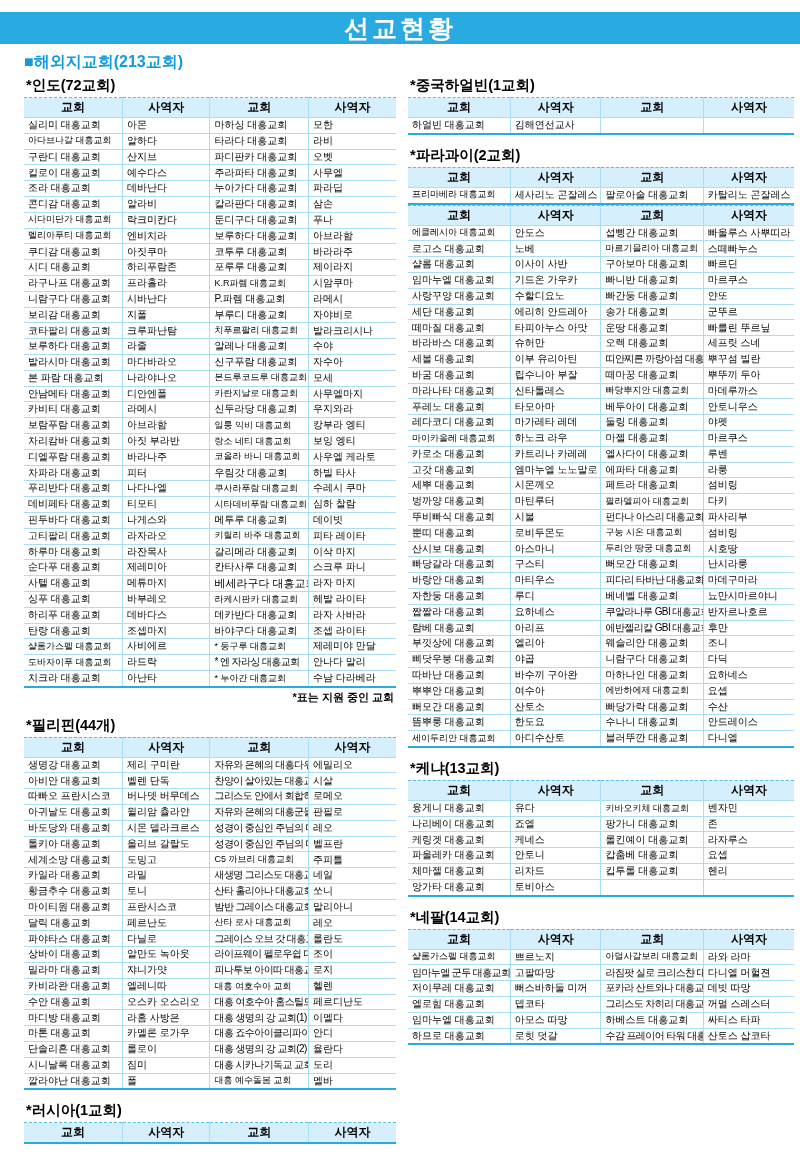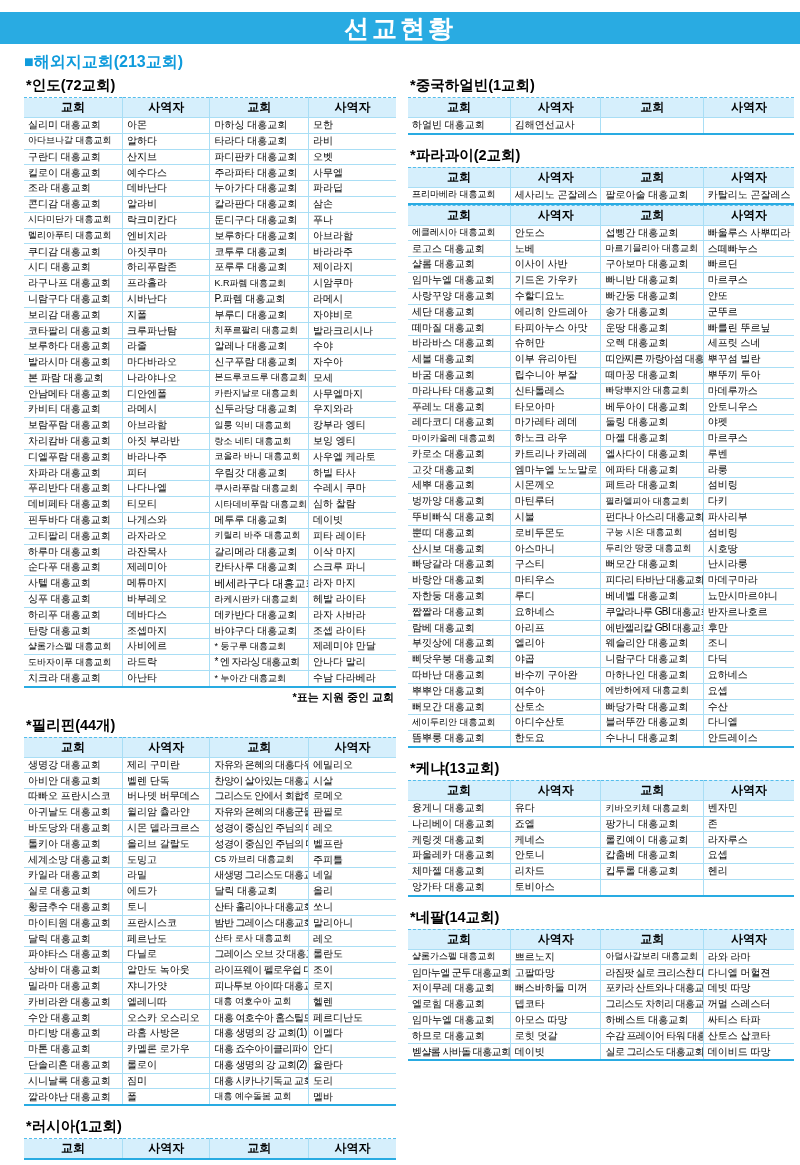--- a/index.html
+++ b/index.html
@@ -355,26 +355,20 @@
             <td class="church-cell" style="font-size: 9px;">C5 까브리 대흥교회</td>
             <td class="minister-cell">주피틀</td>
           </tr>
           <tr>
             <td class="church-cell">카일라 대흥교회</td>
             <td class="minister-cell">라밀</td>
             <td class="church-cell condensed">새생명 그리스도 대흥교회</td>
             <td class="minister-cell">네일</td>
           </tr>
           <tr>
-            <td class="church-cell">실로 대흥교회</td>
-            <td class="minister-cell">에드가</td>
-            <td class="church-cell">달릭 대흥교회</td>
-            <td class="minister-cell">올리</td>
-          </tr>
-          <tr>
             <td class="church-cell">황금추수 대흥교회</td>
             <td class="minister-cell">토니</td>
             <td class="church-cell condensed">산타 훌리아나 대흥교회</td>
             <td class="minister-cell">쏘니</td>
           </tr>
           <tr>
             <td class="church-cell">마이티원 대흥교회</td>
             <td class="minister-cell">프란시스코</td>
             <td class="church-cell condensed">밤반 그레이스 대흥교회</td>
             <td class="minister-cell">말리아니</td>
@@ -712,30 +706,30 @@
             <td class="church-cell" style="font-size: 9px;">에반하에제 대흥교회</td>
             <td class="minister-cell">요셉</td>
           </tr>
           <tr>
             <td class="church-cell">뻐모간 대흥교회</td>
             <td class="minister-cell">산토소</td>
             <td class="church-cell">빠당가락 대흥교회</td>
             <td class="minister-cell">수산</td>
           </tr>
           <tr>
+            <td class="church-cell">뜸뿌룽 대흥교회</td>
+            <td class="minister-cell">한도요</td>
+            <td class="church-cell">수나니 대흥교회</td>
+            <td class="minister-cell">안드레이스</td>
+          </tr>
+          <tr>
             <td class="church-cell" style="font-size: 9px;">세이두리안 대흥교회</td>
             <td class="minister-cell">아디수산토</td>
             <td class="church-cell">블러뚜깐 대흥교회</td>
             <td class="minister-cell">다니엘</td>
-          </tr>
-          <tr>
-            <td class="church-cell">뜸뿌룽 대흥교회</td>
-            <td class="minister-cell">한도요</td>
-            <td class="church-cell">수나니 대흥교회</td>
-            <td class="minister-cell">안드레이스</td>
           </tr>
         </tbody>
       </table>
       <div class="country-heading">*케냐(13교회)</div>
       <table class="mission-table">
         <colgroup>
           <col style="width: 26.5%;">
           <col style="width: 23.5%;">
           <col style="width: 26.5%;">
           <col style="width: 23.5%;">
@@ -832,23 +826,17 @@
             <td class="church-cell">임마누엘 대흥교회</td>
             <td class="minister-cell">아모스 따망</td>
             <td class="church-cell">하베스트 대흥교회</td>
             <td class="minister-cell">싸티스 타파</td>
           </tr>
           <tr>
             <td class="church-cell">하므로 대흥교회</td>
             <td class="minister-cell">로힛 덧갈</td>
             <td class="church-cell condensed">수감 프레이어 타워 대흥교회</td>
             <td class="minister-cell">산토스 삽코타</td>
-          </tr>
-          <tr>
-            <td class="church-cell condensed">벧샬롬 사바돌 대흥교회</td>
-            <td class="minister-cell">데이빗</td>
-            <td class="church-cell condensed">실로 그리스도 대흥교회</td>
-            <td class="minister-cell">데이비드 따망</td>
           </tr>
         </tbody>
       </table>
     </div>
 </div>
 
 </body></html>

